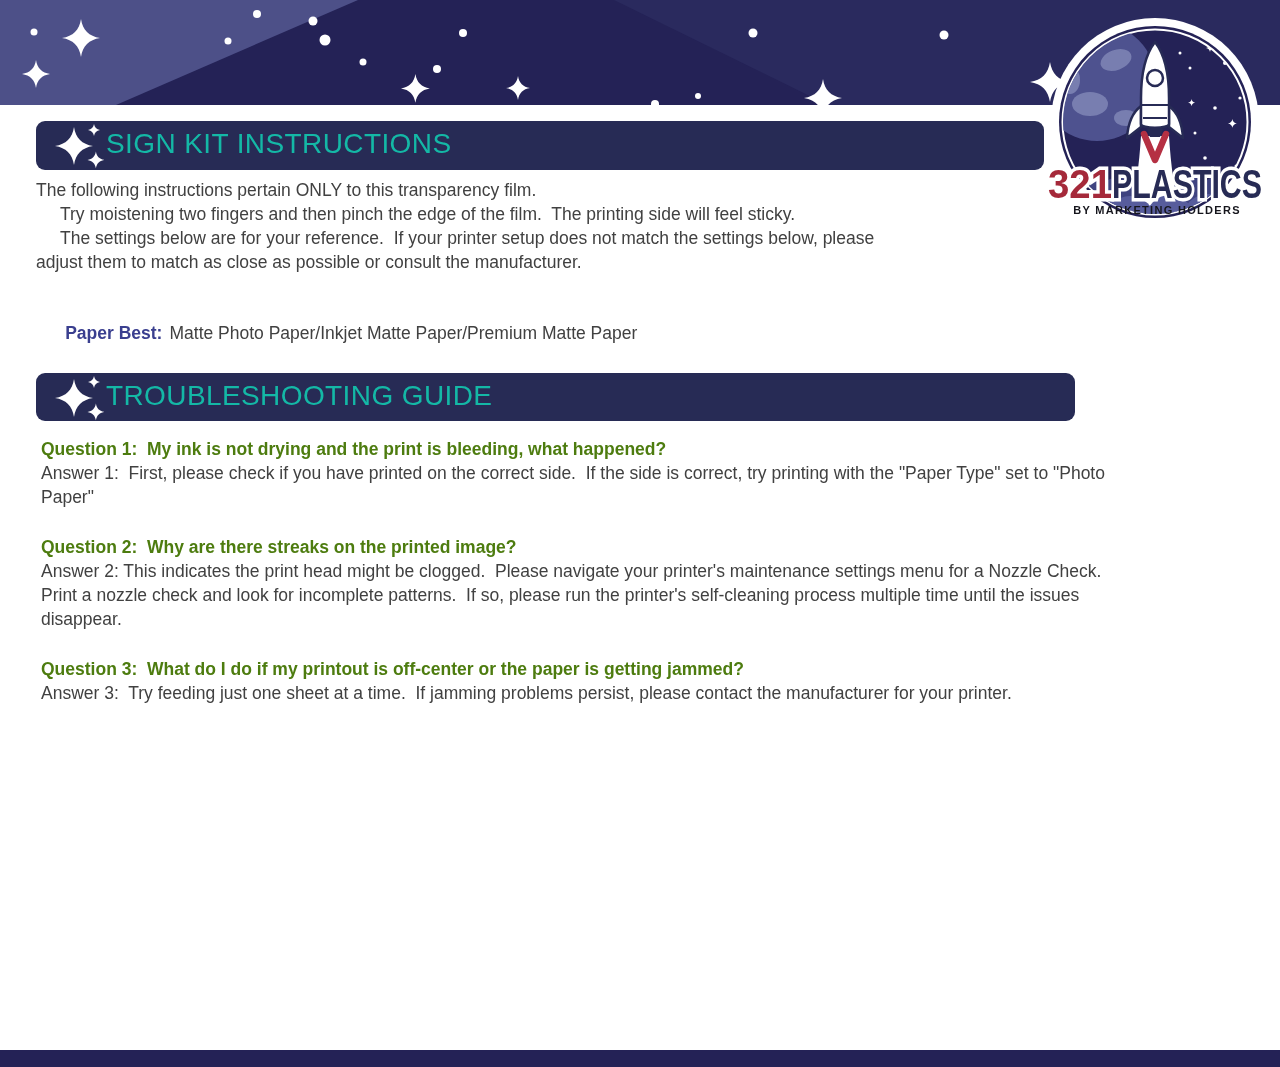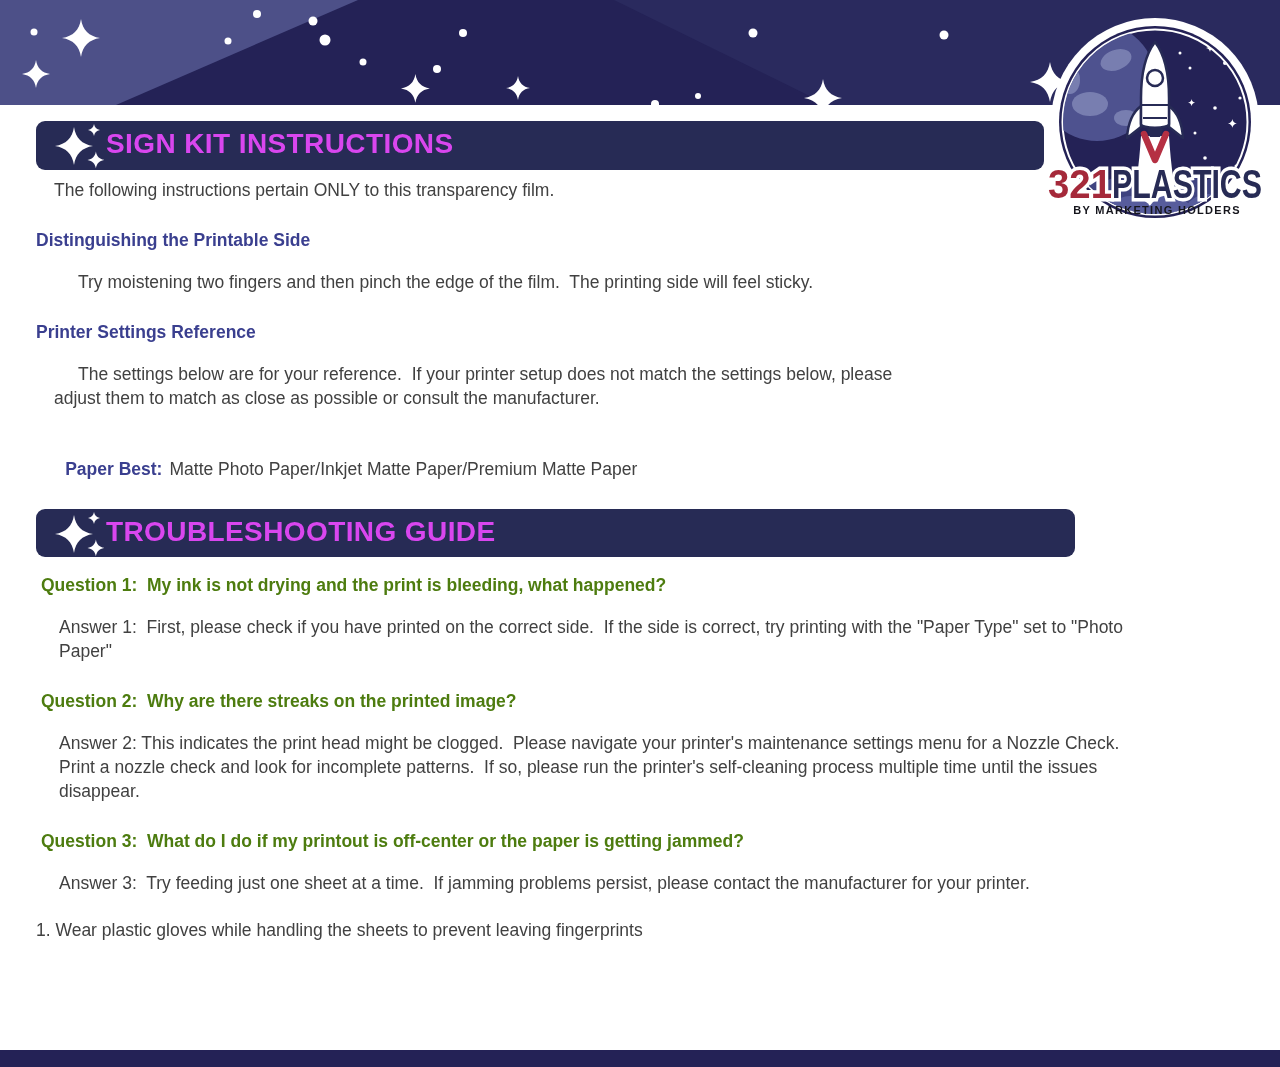--- a/index.html
+++ b/index.html
@@ -15,23 +15,23 @@
 
   .section-bar {
     display:flex; align-items:center; background:#272b55; border-radius:9px;
     height:49px; padding-left:10px; margin-top:16px;
   }
   .bar-signkit { width:1008px; }
   .bar-wide { width:1039px; }
   .bar-troubleshooting { margin-top:4px; height:48px; }
   .bar-tips { margin-top:18px; }
   .spark-icon { flex:0 0 auto; margin-right:2px; }
-  .bar-title { color:#d946ef; font-size:28px; font-weight:700; letter-spacing:.4px; margin-top:-3px; }
-
-  .para { font-size:17.5px; line-height:24px; margin:18px; white-space:pre-wrap; color:#414141; }
+  .bar-title { color:#14b8a6; font-size:28px; font-weight:400; letter-spacing:.4px; margin-top:-3px; }
+
+  .para { font-size:17.5px; line-height:24px; margin:0; white-space:pre-wrap; color:#414141; }
   .intro { margin-top:8px; }
   .indent { text-indent:24px; }
   .subhead { font-size:17.5px; line-height:24px; margin:26px 0 0; color:#3a3f8f; font-weight:700; }
   .setting { font-size:17.5px; line-height:24px; margin:0; white-space:pre-wrap; }
   .setting.first { margin-top:23px; }
   .setting-label { font-weight:700; color:#3a3f8f; margin-right:7px; }
   .setting-value { color:#414141; }
 
   .qa-block { padding-left:5px; }
   .question { font-size:17.5px; line-height:24px; font-weight:700; color:#4d7c0f; margin:26px 0 0; white-space:pre-wrap; }
@@ -162,24 +162,22 @@
           <use href="#spk" transform="translate(9,6) scale(0.95)"></use>
           <use href="#spk" transform="translate(42,3) scale(0.3)"></use>
           <use href="#spk" transform="translate(41.5,30.5) scale(0.42)"></use>
         </g>
       </svg>
       <span class="bar-title">SIGN KIT INSTRUCTIONS</span>
     </div>
 
     <p class="para intro">The following instructions pertain ONLY to this transparency film.</p>
 
-    <h3 class="subhead">Distinguishing the Printable Side</h3>
     <p class="para indent">Try moistening two fingers and then pinch the edge of the film.  The printing side will feel sticky.</p>
 
-    <h3 class="subhead">Printer Settings Reference</h3>
     <p class="para indent">The settings below are for your reference.  If your printer setup does not match the settings below, please
 adjust them to match as close as possible or consult the manufacturer.</p>
 
     <p class="setting first">
       <span class="setting-label">Paper Best:</span><span class="setting-value">Matte Photo Paper/Inkjet Matte Paper/Premium Matte Paper</span>
     </p>
 
     <div class="section-bar bar-wide bar-troubleshooting">
       <svg class="spark-icon" width="58" height="49" viewBox="0 0 58 49">
         <g fill="#ffffff">
@@ -199,19 +197,18 @@
       <p class="question">Question 2:  Why are there streaks on the printed image?</p>
       <p class="para">Answer 2: This indicates the print head might be clogged.  Please navigate your printer's maintenance settings menu for a Nozzle Check.
 Print a nozzle check and look for incomplete patterns.  If so, please run the printer's self-cleaning process multiple time until the issues
 disappear.</p>
 
       <p class="question">Question 3:  What do I do if my printout is off-center or the paper is getting jammed?</p>
       <p class="para">Answer 3:  Try feeding just one sheet at a time.  If jamming problems persist, please contact the manufacturer for your printer.</p>
     </div>
 
 
-    <p class="tip first">1. Wear plastic gloves while handling the sheets to prevent leaving fingerprints</p>
 
   </main>
 
   <div class="bottom-strip"></div>
 
 </div>
 
 </body></html>

